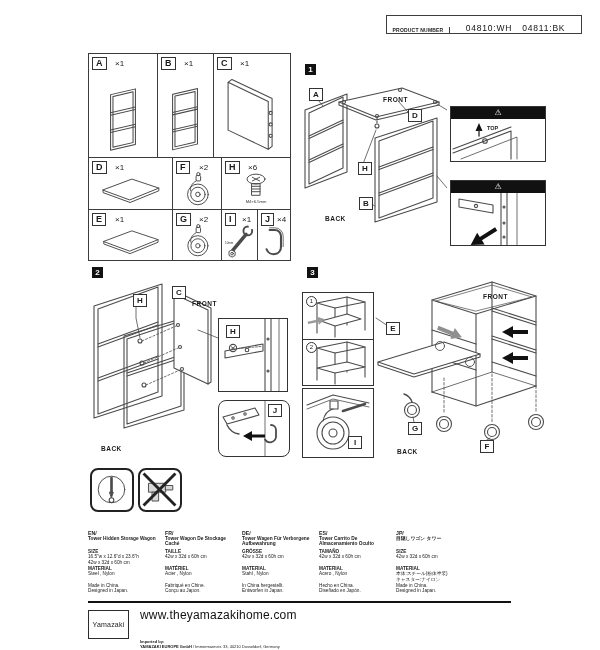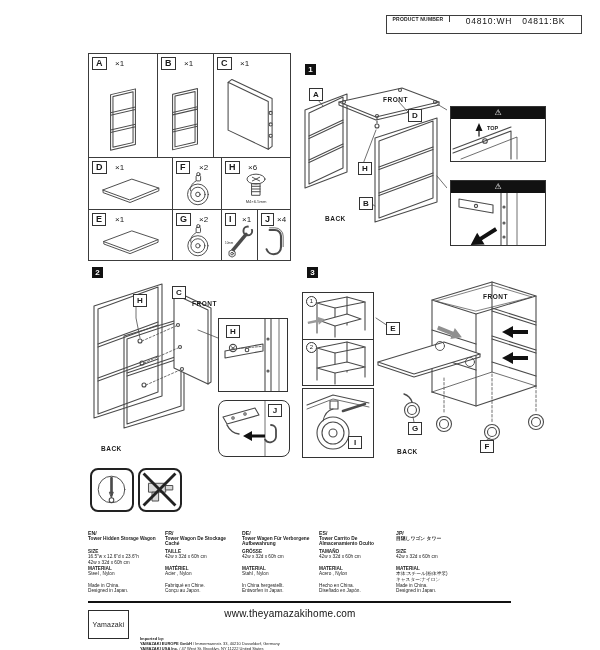--- a/index.html
+++ b/index.html
@@ -3,21 +3,21 @@
 <meta charset="utf-8">
 <style>
   html,body{margin:0;padding:0;background:#fff;}
   .sheet{position:relative;width:600px;height:650px;background:#ffffff;overflow:hidden;
          font-family:"Liberation Sans",sans-serif;color:#1a1a1a;}
   .abs{position:absolute;}
   svg{display:block;}
   .line-art{stroke:#4b4b4b;fill:none;stroke-width:1.1;stroke-linejoin:round;stroke-linecap:round;}
 
   
-  .pnbox{left:386px;top:15px;width:194px;height:17px;border:1px solid #3d3d3d;display:flex;align-items:flex-start;background:#fff;}
+  .pnbox{left:386px;top:15px;width:194px;height:17px;border:1px solid #3d3d3d;display:flex;align-items:flex-end;background:#fff;}
   .pn-label{width:62px;border-right:1px solid #3d3d3d;font-size:5px;font-weight:bold;letter-spacing:.2px;
             display:flex;align-items:center;justify-content:center;color:#222;}
   .pn-value{flex:1;display:flex;align-items:center;justify-content:center;gap:10px;font-size:8.5px;letter-spacing:.8px;color:#111;}
 
   
   .pcell{position:absolute;border:1px solid #3c3c3c;background:#fff;box-sizing:border-box;}
   .plabel{position:absolute;top:3px;left:3px;border:1px solid #333;background:#fff;
           font-weight:bold;font-size:9px;line-height:11px;padding:0 3px;z-index:2;}
   .pqty{position:absolute;top:5px;left:26px;font-size:8px;z-index:2;}
   .part-art{position:absolute;left:0;top:13px;width:100%;height:calc(100% - 15px);}
@@ -45,21 +45,21 @@
   .l-sec{height:17px;}
   .l-h{font-weight:bold;font-size:4.7px;line-height:5.4px;}
   .l-ln{font-size:4.7px;line-height:5.4px;min-height:5.4px;}
 
   .rule{left:88px;top:601px;width:423px;height:2px;background:#111;}
 
   
   .logo{left:88px;top:610px;width:41px;height:29px;border:1.5px solid #2c2c2c;box-sizing:border-box;
         display:flex;align-items:center;justify-content:center;font-size:7px;letter-spacing:.2px;color:#222;}
   .fblock{left:140px;top:608px;width:300px;}
-  .f-url{font-size:10px;letter-spacing:.2px;margin-bottom:18px;color:#111;text-align:center;}
+  .f-url{font-size:12px;letter-spacing:.2px;margin-bottom:18px;color:#111;}
   .f-imp{font-size:4px;font-weight:bold;line-height:4.8px;}
   .f-line{font-size:4px;line-height:4.8px;}
   .f-line .co{font-weight:bold;}
 </style>
 </head>
 <body>
 
 <div class="sheet">
 
   <div class="abs pnbox">

